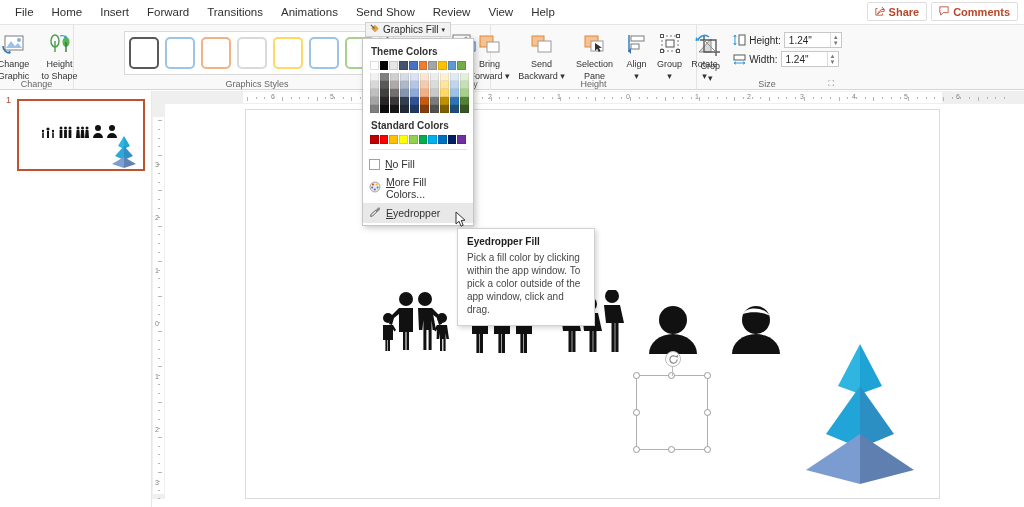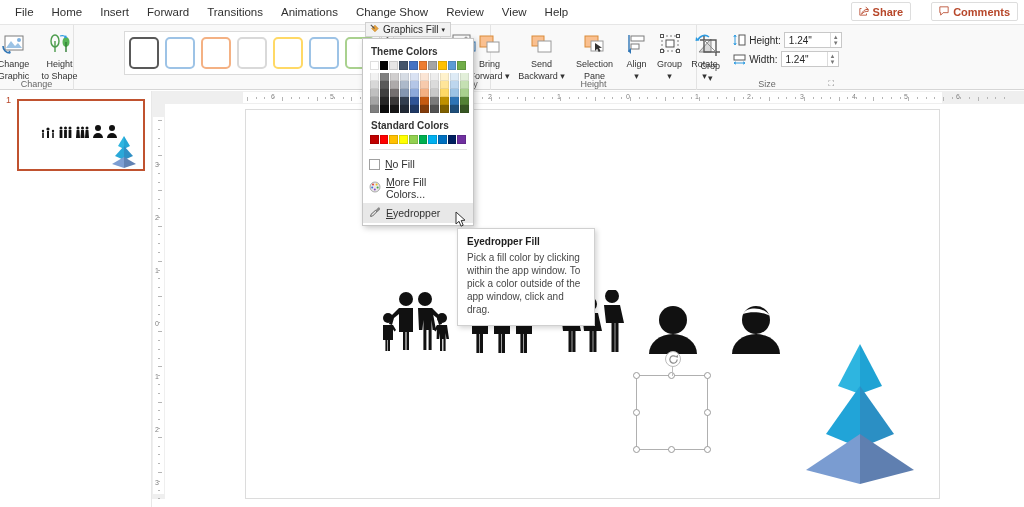--- a/index.html
+++ b/index.html
@@ -34,21 +34,21 @@
     color: #b7472a;
     font-weight: bold;
     border-bottom: 2px solid #b7472a;
     padding-bottom: 2px;
   }
   #menubar-right {
     position: absolute;
     right: 6px;
     top: 2px;
     display: flex;
-    gap: 20px;
+    gap: 4px;
   }
   .mb-btn {
     display: flex;
     align-items: center;
     gap: 4px;
     border: 1px solid #ddd;
     border-radius: 2px;
     padding: 2px 7px;
     font-size: 11px;
     color: #b7472a;
@@ -240,21 +240,21 @@
 </head>
 <body>
 
 <div id="menubar">
   <div class="menu-item">File</div>
   <div class="menu-item">Home</div>
   <div class="menu-item">Insert</div>
   <div class="menu-item">Forward</div>
   <div class="menu-item">Transitions</div>
   <div class="menu-item">Animations</div>
-  <div class="menu-item">Change Show</div>
+  <div class="menu-item">Send Show</div>
   <div class="menu-item">Review</div>
   <div class="menu-item">View</div>
   <div class="menu-item">Help</div>
 
   <div id="menubar-right">
     <div class="mb-btn">
       <span>
         <svg width="10" height="10" viewBox="0 0 12 12">
             <path d="M8 1 L11 4 L8 4 M11 4 C7 4 4 6 3 10 C5 7 7.5 6.5 11 6.5 Z" fill="none" stroke="#b7472a" stroke-width="1"></path>
             <path d="M3 3 L1 3 L1 11 L9 11 L9 9" fill="none" stroke="#b7472a" stroke-width="1"></path>
@@ -318,20 +318,21 @@
         <div class="style-chip" style="border-color:#ffd966"></div>
         <div class="style-chip" style="border-color:#9dc3e6"></div>
         <div class="style-chip" style="border-color:#a9d18e"></div>
       </div>
       <div id="gallery-scroll">
         <div class="gal-btn">▲</div>
         <div class="gal-btn">▼</div>
         <div class="gal-btn">▾</div>
       </div>
     </div>
+    <div class="rib-group-label" style="left:0;">Graphics Styles</div>
   </div>
 
   <div class="rib-group" style="width:50px">
     <div class="rib-body" style="padding-left:2px">
       <div class="big-btn" style="width:44px">
         <span class="ico">
           <svg width="26" height="22" viewBox="0 0 26 22">
             <rect x="1" y="2" width="17" height="12" fill="#fff" stroke="#7d7d7d"></rect>
             <path d="M2 12 L6 6 L9 10 L12 7 L17 13 Z" fill="#bfbfbf"></path>
             <circle cx="14" cy="5" r="1.6" fill="#a6a6a6"></circle>

